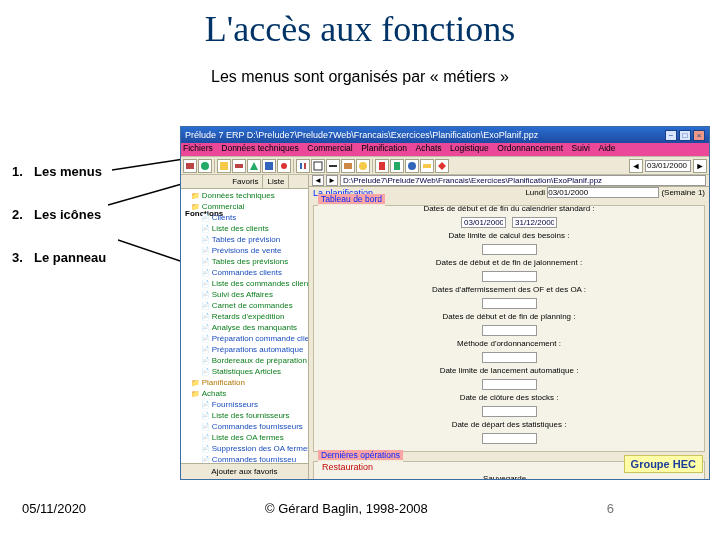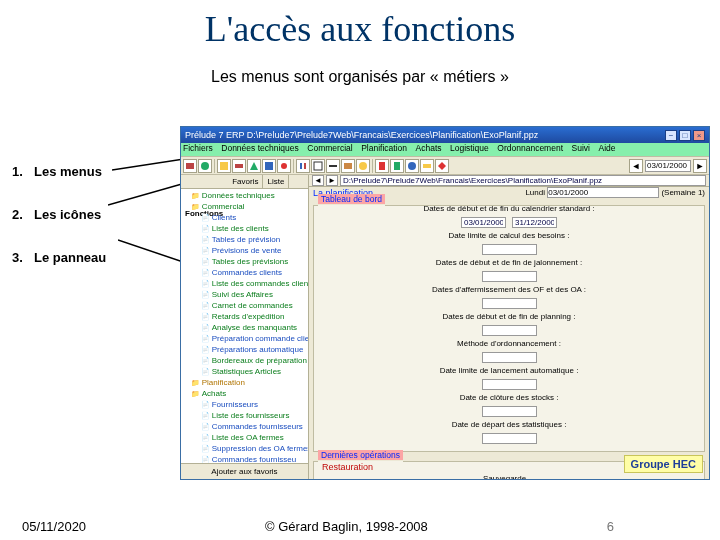--- a/index.html
+++ b/index.html
@@ -12,21 +12,21 @@
   .legend .num { width: 22px; font-weight: bold; }
   .legend .lbl { font-weight: bold; }
 
   .arrow { position: absolute; pointer-events: none; }
 
   .app { position: absolute; left: 180px; top: 126px; width: 530px; height: 354px; border: 1px solid #3a6ea5; background: #ede9d6; font-size: 9px; }
   .tbar { height: 16px; background: linear-gradient(#2a6dd1,#1e4aa0); color: #fff; display: flex; align-items: center; padding: 0 4px; justify-content: space-between; }
   .tbar-title { font-size: 9px; white-space: nowrap; overflow: hidden; }
   .tbar-btns { display: flex; gap: 2px; }
   .tbar-btns span { width: 12px; height: 11px; background: #d9e6ff; border: 1px solid #1a3f86; display: inline-flex; align-items:center; justify-content:center; font-size:8px; color:#1a3f86; }
-  .menubar { height: 14px; background: #86efac; border-bottom: 1px solid #c0bca4; padding-left: 2px; }
+  .menubar { height: 14px; background: #ec4899; border-bottom: 1px solid #c0bca4; padding-left: 2px; }
   .menubar span { margin-right: 6px; font-size: 8.5px; }
   .toolbar { height: 18px; display: flex; align-items: center; gap: 1px; padding-left: 2px; border-bottom: 1px solid #c0bca4; background:#ede9d6; }
   .tool { width: 14px; height: 14px; border: 1px solid #a5a288; background:#fff; display:inline-flex; align-items:center; justify-content:center; }
   .tool svg { width:10px; height:10px; }
   .sep { width:1px; height:14px; background:#bbb89e; margin:0 1px; }
   .datebox { margin-left:auto; display:flex; align-items:center; gap:2px; margin-right:2px; }
   .datebox input { font-size:8px; width:46px; height:12px; border:1px solid #999; padding:0 1px; }
 
   .workrow { display:flex; height: calc(100% - 48px); }
   .sidepanel { width: 128px; border-right:1px solid #b3b095; background:#fff; display:flex; flex-direction:column; }
@@ -57,21 +57,21 @@
   .kv label { text-align:right; }
   .kv input { height:11px; font-size:8px; border:1px solid #999; padding:0 2px; color:#004; }
   .kv .w50 { width:45px; }
   .kv .w60 { width:55px; }
   .kv .w70 { width:70px; }
   .kv .w160 { width:160px; }
   .kv .dual { display:flex; gap:6px; }
   .resto { color:#c00909; font-size:9px; padding:2px 4px; }
   .hecbox { position:absolute; right:6px; bottom:6px; background:#fffea6; border:1px solid #c8c45a; padding:2px 6px; font-size:11px; font-weight:bold; color:#1d3e99; }
 
-  .footer { position:absolute; left:0; bottom:6px; width:636px; display:flex; justify-content:space-between; padding:0 22px; font-size:13px; }
+  .footer { position:absolute; left:0; bottom:24px; width:636px; display:flex; justify-content:space-between; padding:0 22px; font-size:13px; }
   .footer .page { color:#777; }
 </style>
 </head>
 <body>
 
 <div class="slide">
   <h1 class="title">L'accès aux fonctions</h1>
   <p class="subtitle">Les menus sont organisés par « métiers »</p>
 
   <div class="legend">

